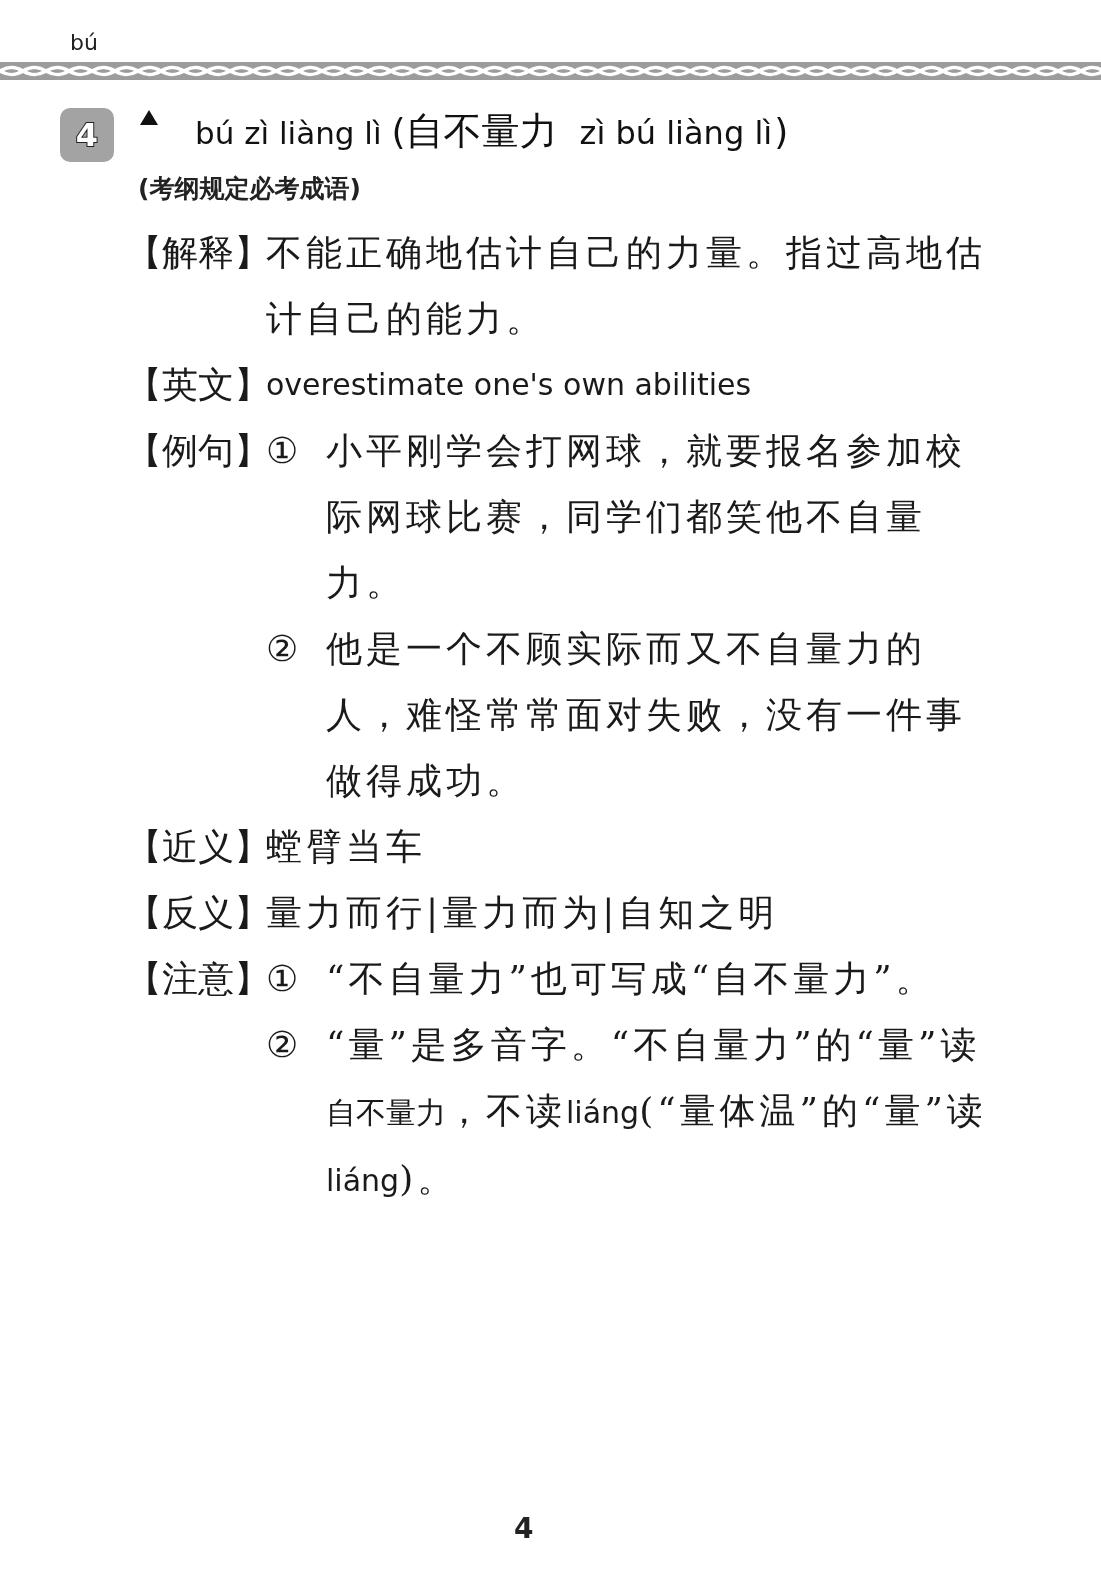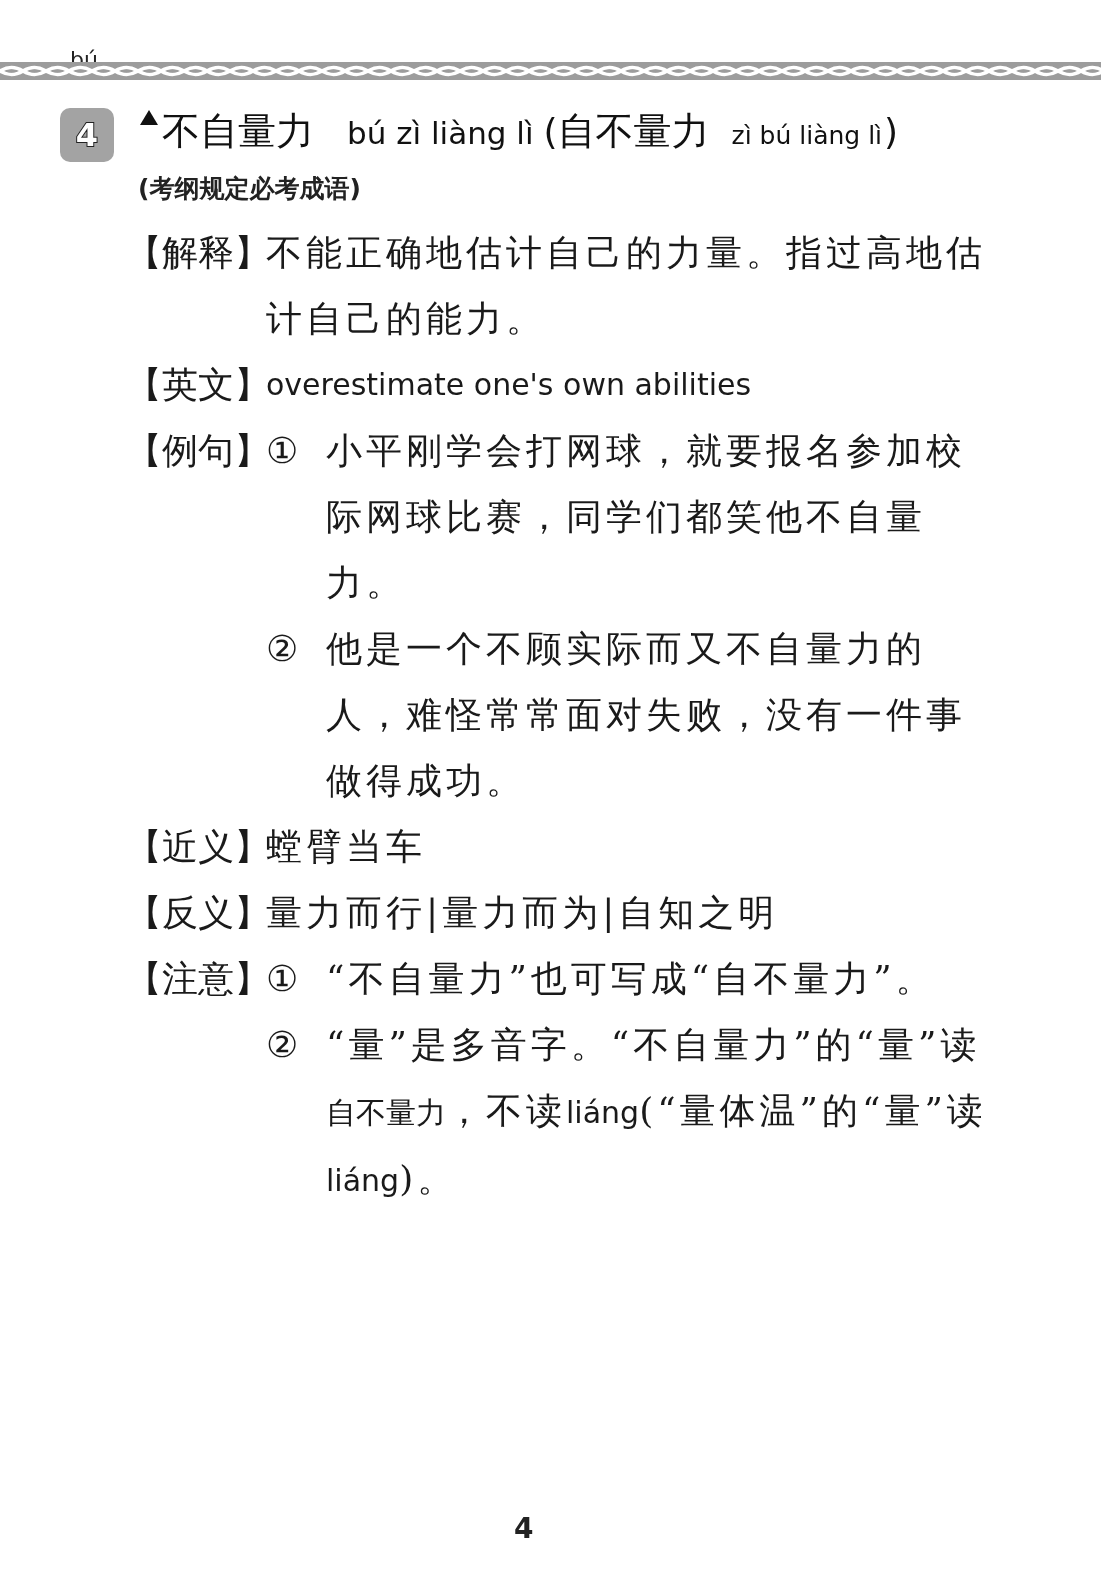--- a/index.html
+++ b/index.html
@@ -15,21 +15,20 @@
       color: #1a1a1a;
       font-family: "DejaVu Serif", serif;
     }
     .running-head {
       position: absolute;
       left: 70px;
       top: 30px;
       font-family: "DejaVu Sans", sans-serif;
       font-size: 22px;
       color: #222;
-      margin-top: 17px;
     }
     .chain-border {
       position: absolute;
       left: 0;
       top: 62px;
       width: 1101px;
       height: 18px;
       background: #9c9c9c;
       overflow: hidden;
     }
@@ -76,21 +75,21 @@
       align-items: baseline;
     }
     .entry-title .hanzi { font-size: 38px; }
     .entry-title .pinyin {
       font-family: "DejaVu Sans", sans-serif;
       font-size: 31px;
       margin-left: 33px;
     }
     .entry-title .paren { font-size: 36px; margin-left: 10px; }
     .entry-title .alt-hanzi { font-size: 38px; }
-    .entry-title .alt-pinyin { font-size: 25px; margin-left: 22px; }
+    .entry-title .alt-pinyin { font-size: 32px; margin-left: 22px; }
 
     .exam-note {
       position: absolute;
       left: 138px;
       top: 172px;
       font-family: "DejaVu Sans", sans-serif;
       font-weight: bold;
       font-size: 25px;
       color: #222;
     }
@@ -179,21 +178,20 @@
     <rect x="0" y="0" width="1101" height="18" fill="url(#chain)"></rect>
   </svg>
 </div>
 
 <div class="entry-badge">
   <span>4</span>
 </div>
 <div class="triangle-icon"></div>
 
 <div class="entry-title">
-  <span class="hanzi">不自量力</span>
   <span class="pinyin">bú zì liàng lì</span>
   <span class="paren">(</span>
   <span class="alt-hanzi">自不量力</span>
   <span class="alt-pinyin">zì bú liàng lì</span>
   <span class="paren" style="margin-left:2px">)</span>
 </div>
 
 <div class="exam-note">(考纲规定必考成语)</div>
 
 <div class="field" style="top:220px;">

